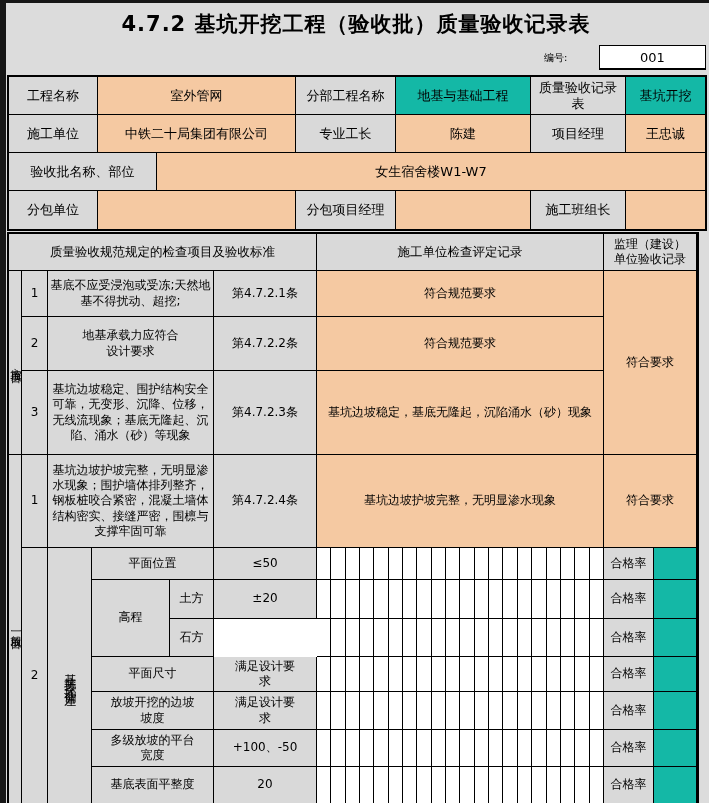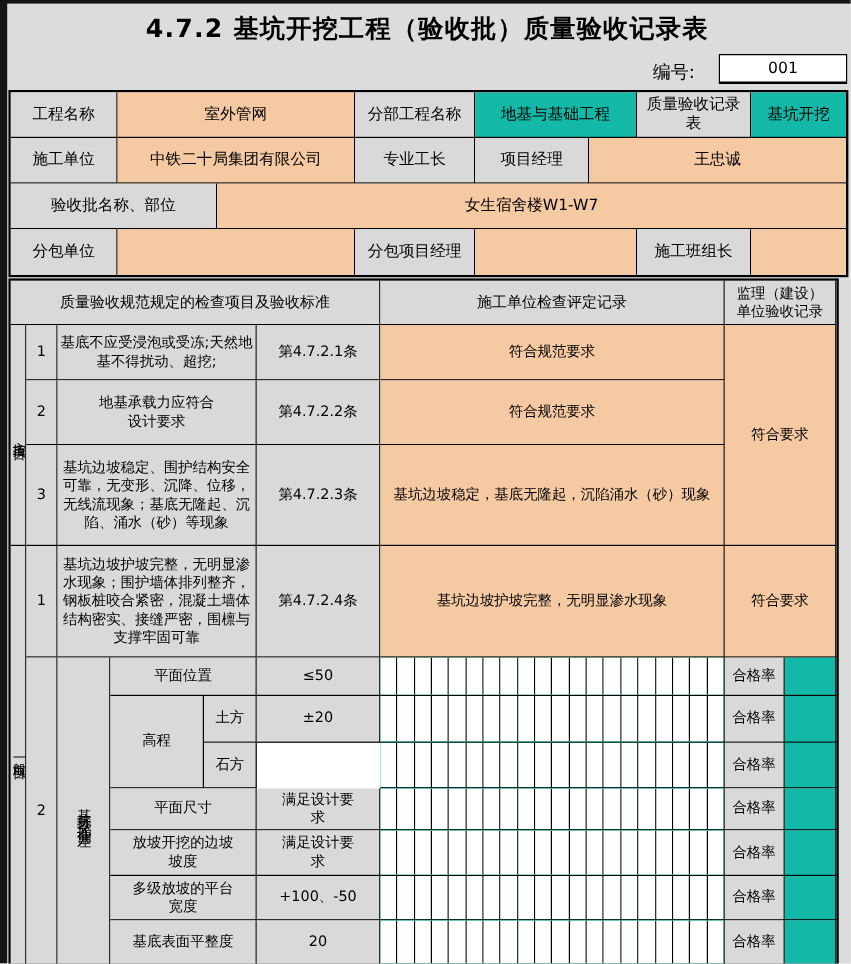--- a/index.html
+++ b/index.html
@@ -9,39 +9,39 @@
     font-family:"DejaVu Sans","Liberation Sans",sans-serif;
   }
   *{box-sizing:border-box}
   .edge-left{position:absolute;left:0;top:0;width:6px;height:803px;background:#161616}
   .edge-top{position:absolute;left:0;top:0;width:709px;height:3px;background:#161616}
 
   .title{
     position:absolute;top:10px;left:10px;width:692px;
     text-align:center;font-size:21px;font-weight:bold;letter-spacing:1px;
   }
-  .serial-label{position:absolute;top:51px;left:544px;font-size:15px}
+  .serial-label{position:absolute;top:51px;left:544px;font-size:10px}
   .serial-box{
     position:absolute;top:45px;left:599px;width:107px;height:25px;
     background:#fff;border:1px solid #000;border-bottom:2px solid #000;
     display:flex;align-items:center;justify-content:center;font-size:13px;
   }
 
   
   .info{position:absolute;top:75px;left:7px;width:700px;border:2px solid #000;background:#fff}
   .irow{display:flex;height:38px}
   .ic{
     border-right:1px solid #000;border-bottom:1px solid #000;
     display:flex;align-items:center;justify-content:center;text-align:center;
     font-size:13px;line-height:1.2;padding:1px 2px;overflow:hidden;
   }
   .irow .ic:last-child{border-right:0}
   .irow:last-child .ic{border-bottom:0}
   .w89{width:89px}.w198{width:198px}.w100{width:100px}.w135{width:135px}.w95{width:95px}
-  .w160{width:172px}.fx{flex:1}
+  .w160{width:148px}.fx{flex:1}
 
   
   .main{
     position:absolute;top:232px;left:7px;border:2px solid #000;background:#fff;
     display:grid;
     grid-template-columns:13px 26px 44px 78px 44px 103px repeat(20,14.35px) 50px 43px;
     grid-template-rows:37px 46px 54px 84px 93px 32px 39px 38px 35px 38px 37px 37px;
   }
   .c{
     border-right:1px solid #000;border-bottom:1px solid #000;
@@ -75,20 +75,21 @@
     <div class="ic o w198">室外管网</div>
     <div class="ic g w100">分部工程名称</div>
     <div class="ic wt w135">地基与基础工程</div>
     <div class="ic g w95">质量验收记录表</div>
     <div class="ic wt fx">基坑开挖</div>
   </div>
   <div class="irow">
     <div class="ic g w89">施工单位</div>
     <div class="ic o w198">中铁二十局集团有限公司</div>
     <div class="ic g w100">专业工长</div>
+    <div class="ic o w135">陈建</div>
     <div class="ic g w95">项目经理</div>
     <div class="ic o fx">王忠诚</div>
   </div>
   <div class="irow">
     <div class="ic g w160">验收批名称、部位</div>
     <div class="ic o fx">女生宿舍楼W1-W7</div>
   </div>
   <div class="irow">
     <div class="ic g w89">分包单位</div>
     <div class="ic o w198"></div>

